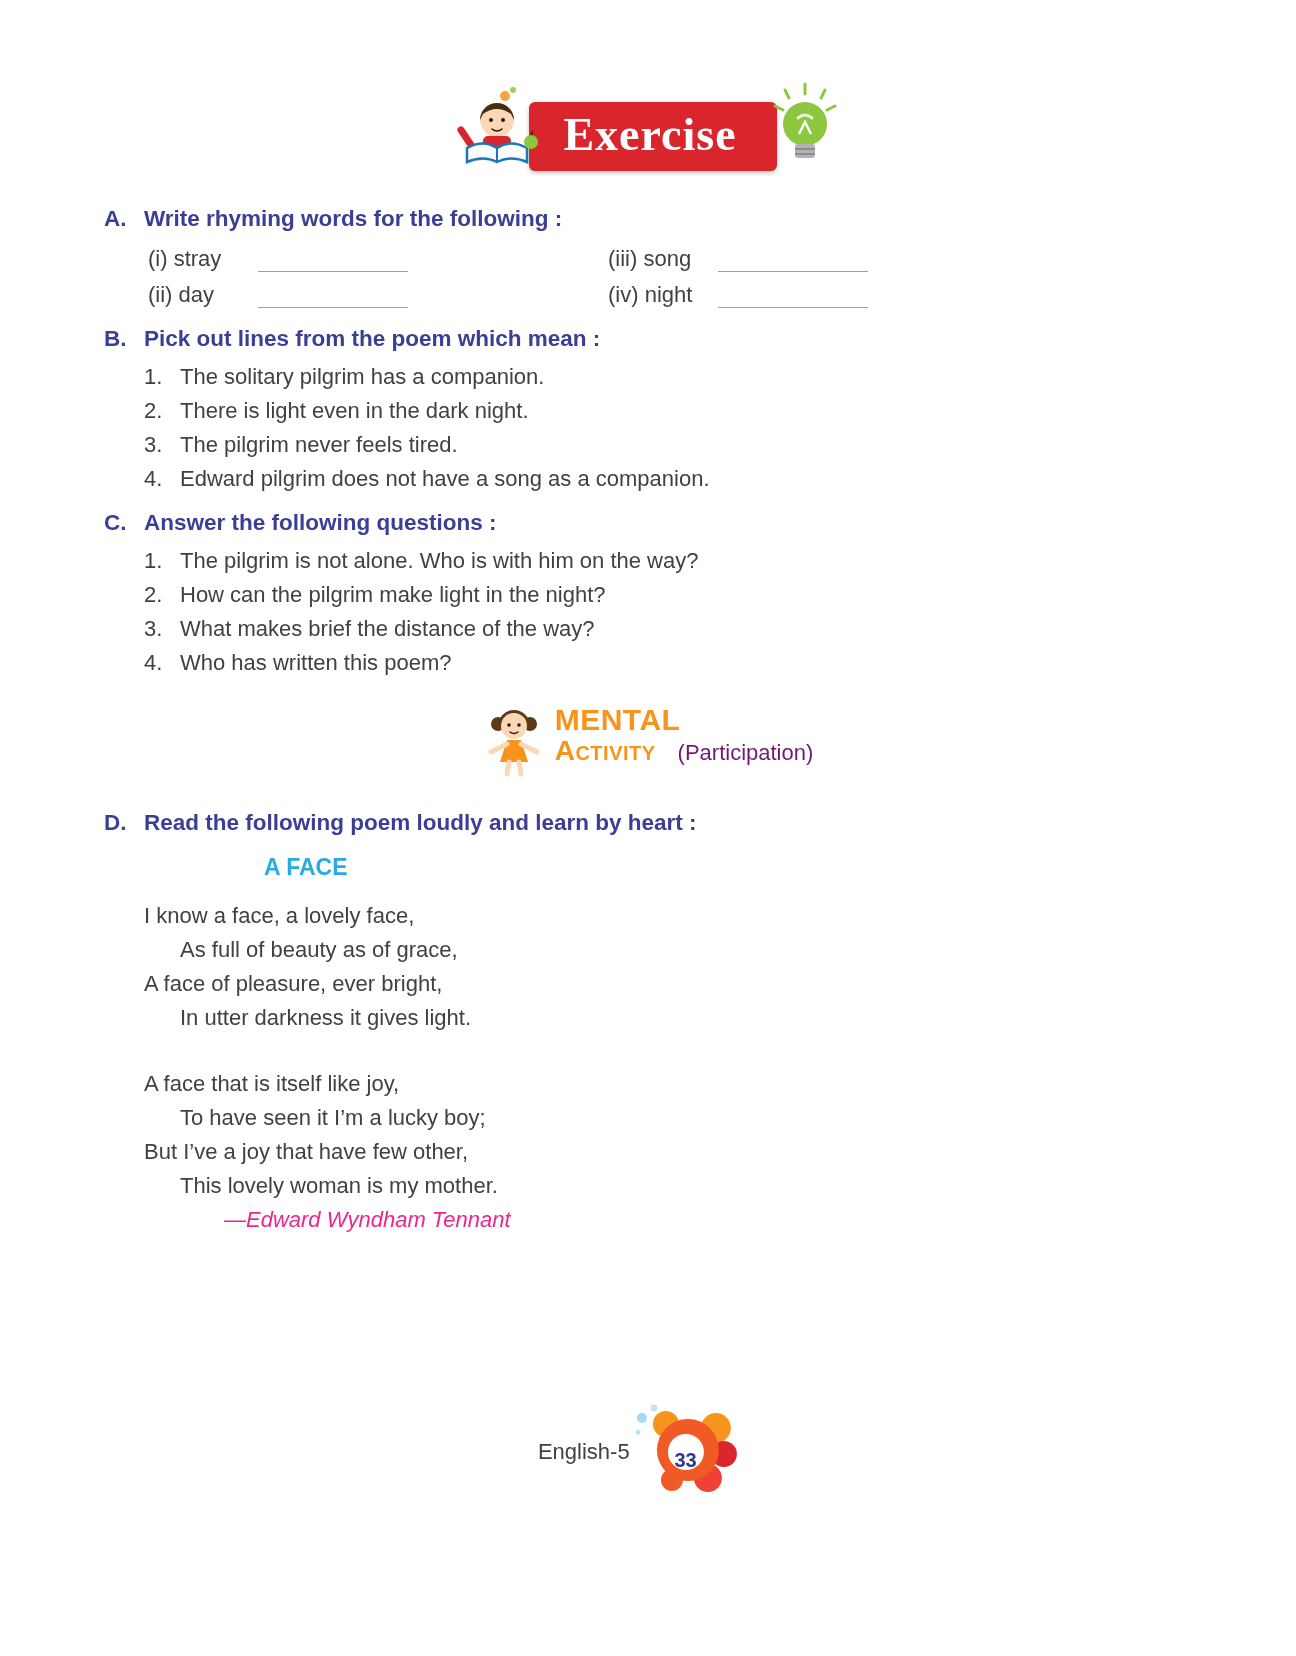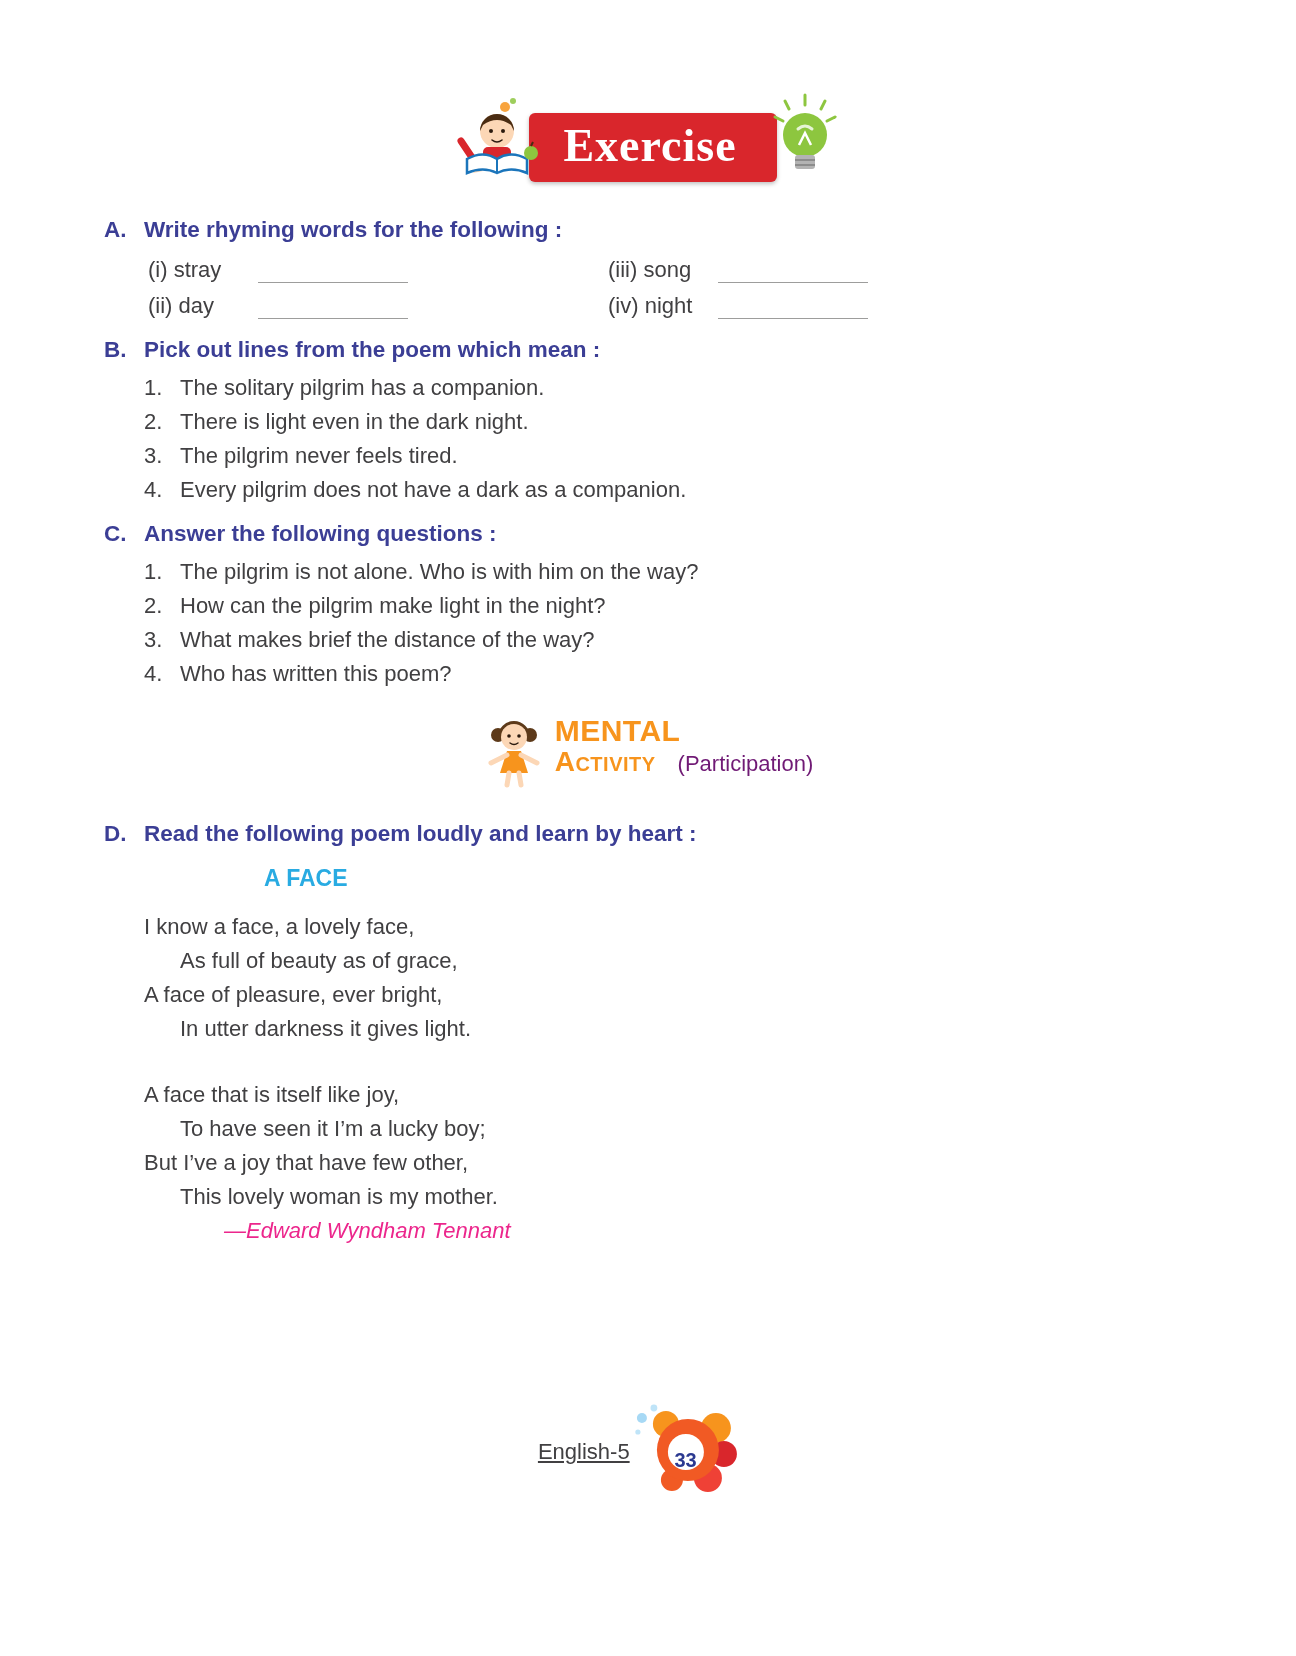--- a/index.html
+++ b/index.html
@@ -7,21 +7,21 @@
   .page {
     position: relative;
     width: 1296px;
     height: 1656px;
     background: #ffffff;
     font-family: "Liberation Sans", sans-serif;
     color: #414042;
     font-size: 22px;
     overflow: hidden;
   }
-  .content { padding: 11px 104px; }
+  .content { padding: 0 104px; }
 
   
   .banner-row {
     display: flex;
     align-items: center;
     justify-content: center;
     padding-top: 92px;
     height: 180px;
   }
   .boy-icon { position: relative; z-index: 2; margin-right: -22px; margin-top: -6px; }
@@ -122,21 +122,21 @@
 
   
   .footer-row {
     position: absolute;
     top: 1392px;
     left: 50%;
     transform: translateX(-52%);
     display: flex;
     align-items: center;
   }
-  .footer-book { font-size: 22px; color: #414042; margin-right: -4px; margin-top: 8px; text-decoration: underline; }
+  .footer-book { font-size: 22px; color: #414042; margin-right: -4px; margin-top: 8px; }
   .page-blob { position: relative; width: 124px; height: 112px; }
   .page-num {
     position: absolute;
     left: 60px;
     top: 68px;
     transform: translate(-50%, -50%);
     font-weight: 700;
     font-size: 20px;
     color: #2b3990;
   }
@@ -226,21 +226,21 @@
         <div class="num-item">
           <span class="inum">2.</span>
           <span>There is light even in the dark night.</span>
         </div>
         <div class="num-item">
           <span class="inum">3.</span>
           <span>The pilgrim never feels tired.</span>
         </div>
         <div class="num-item">
           <span class="inum">4.</span>
-          <span>Every pilgrim does not have a dark as a companion.</span>
+          <span>Edward pilgrim does not have a song as a companion.</span>
         </div>
       </div>
     </div>
 
     <div class="sectionC">
       <div class="section-heading">
         <span class="sec-letter">C.</span>
         <span class="sec-title">Answer the following questions :</span>
       </div>
       <div class="num-list">

